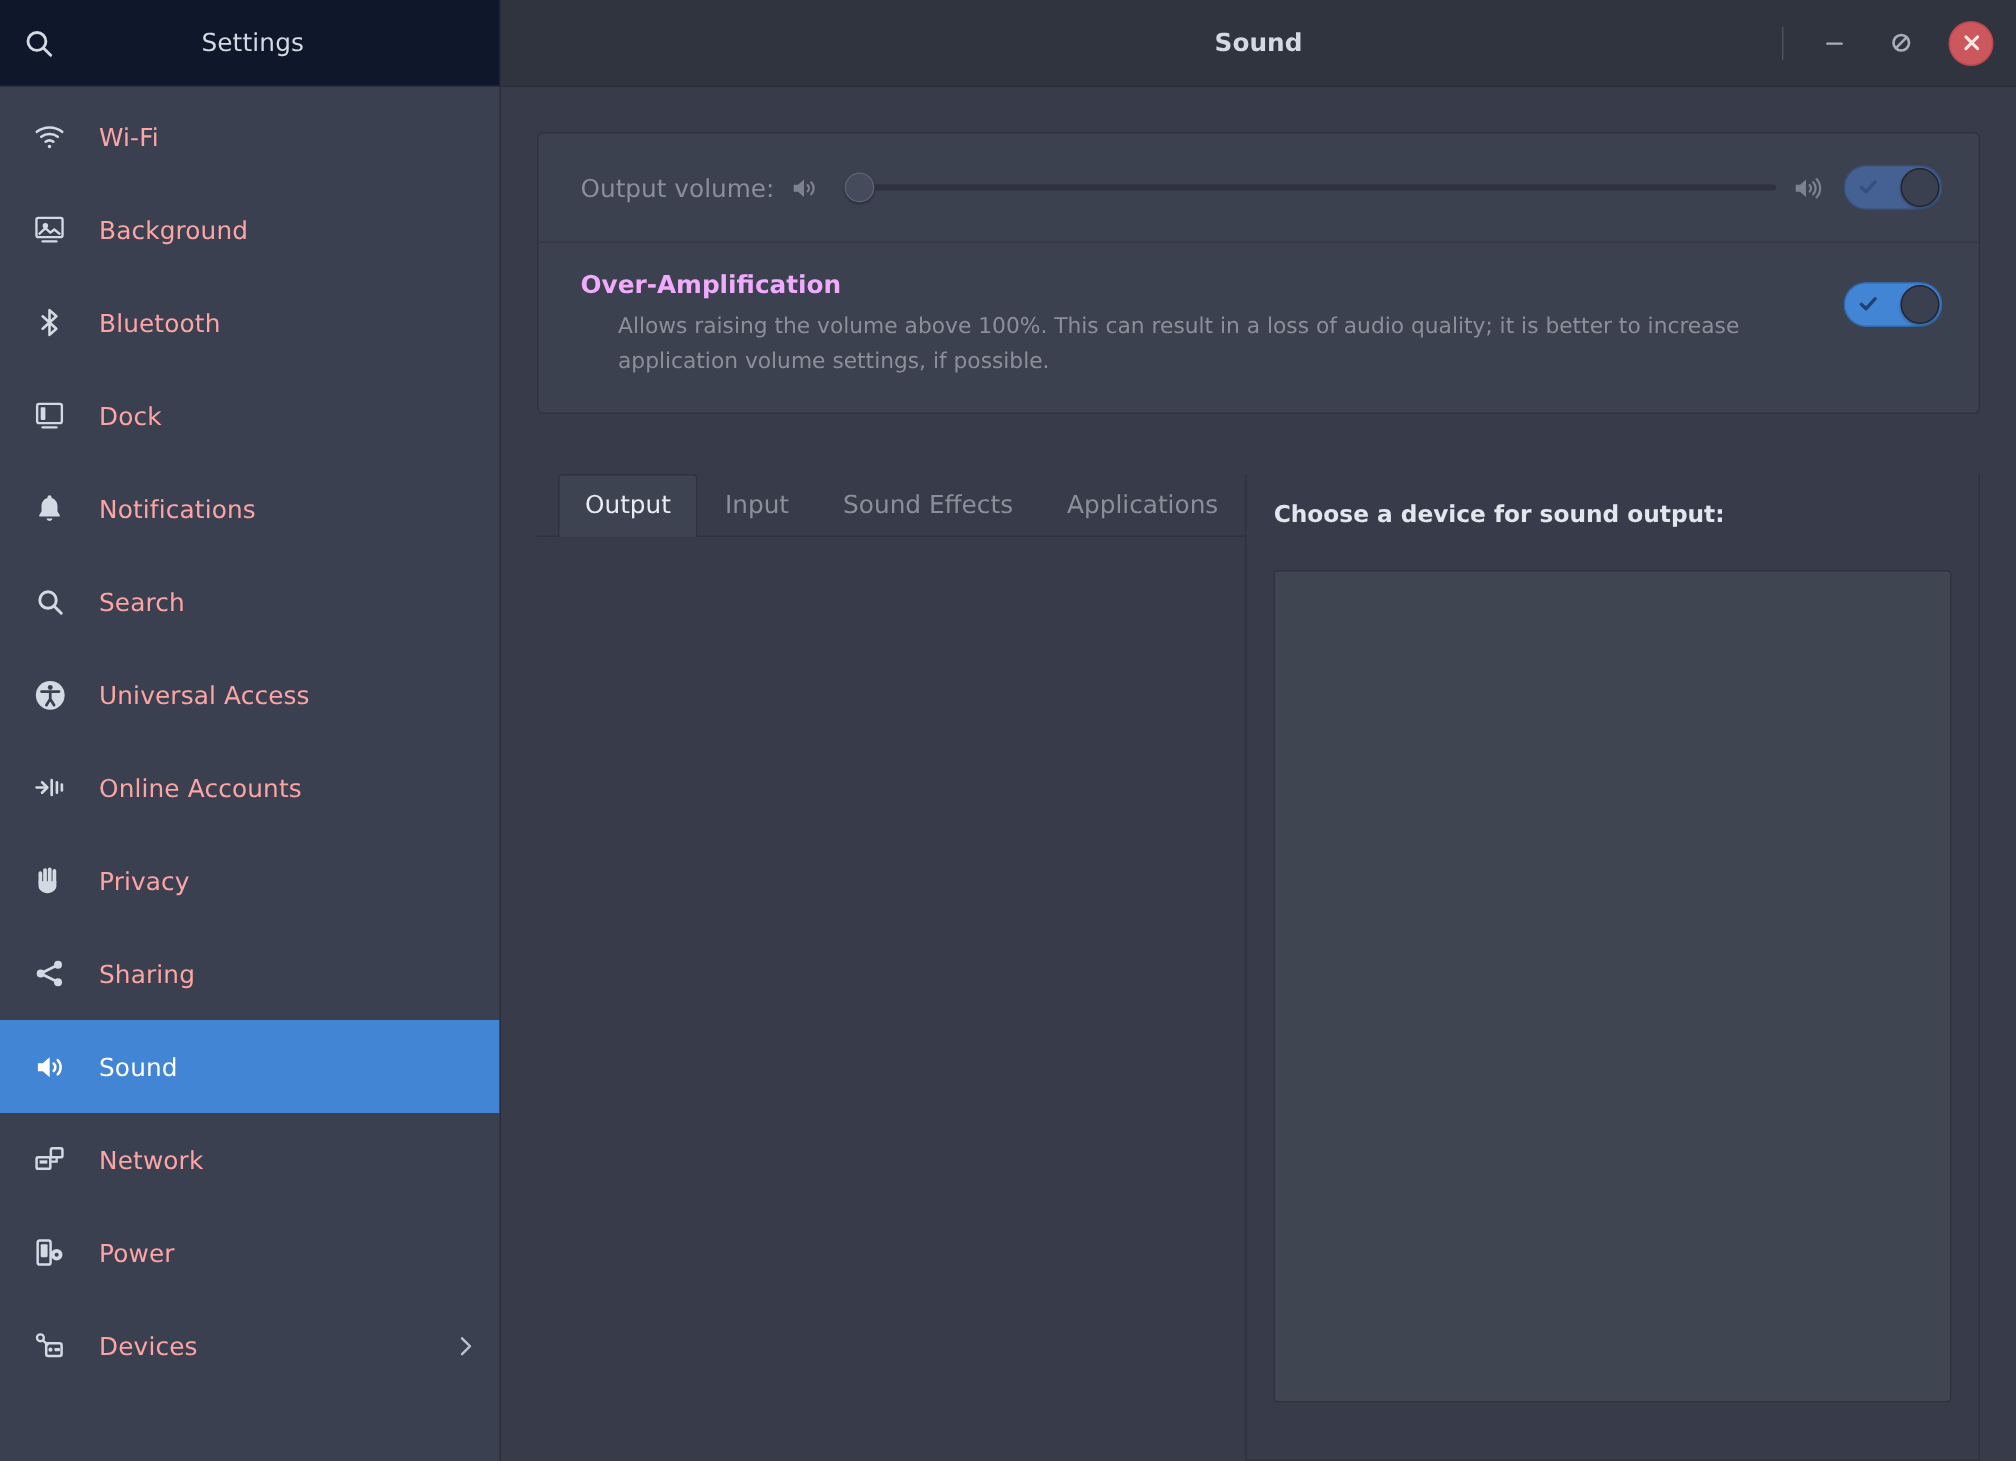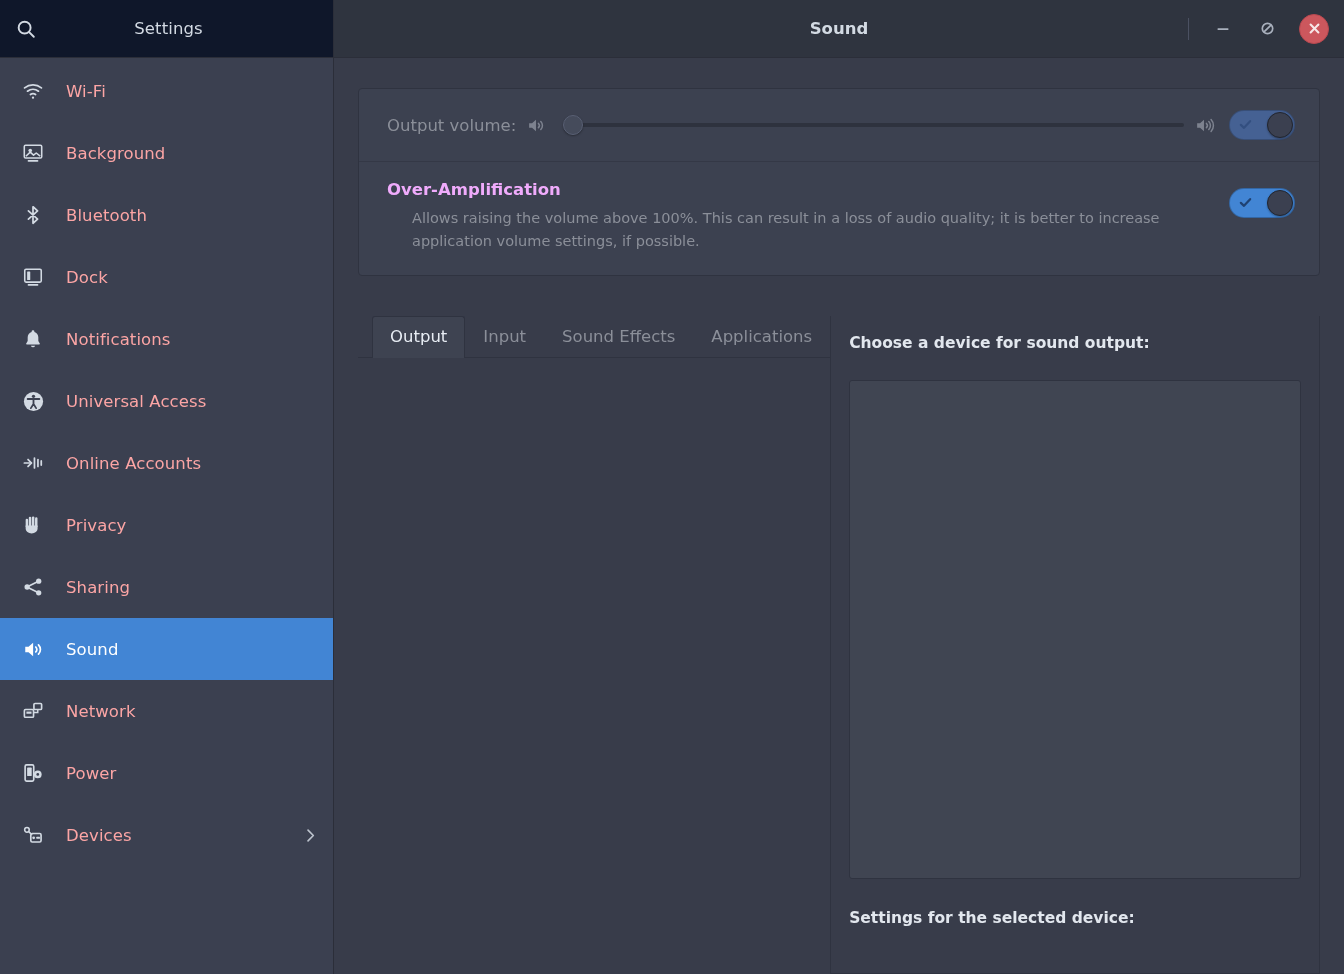--- a/index.html
+++ b/index.html
@@ -469,20 +469,29 @@
       <div class="side-item">
         <span class="side-icon">
           <svg width="22" height="22" viewBox="0 0 24 24" fill="#d3dae3">
             <path d="M12 2.4a1.5 1.5 0 0 0-1.5 1.5v.5C7.9 5.1 6.2 7.4 6.2 10.2v4l-1.6 2.6a.7.7 0 0 0 .6 1.1h13.6a.7.7 0 0 0 .6-1.1l-1.6-2.6v-4c0-2.8-1.7-5.1-4.3-5.8v-.5A1.5 1.5 0 0 0 12 2.4z"></path>
             <path d="M9.7 19.3a2.4 2.4 0 0 0 4.6 0z"></path>
           </svg>
         </span>
         <span class="side-label">Notifications</span>
       </div>
 
+      <div class="side-item">
+        <span class="side-icon">
+          <svg width="21" height="21" viewBox="0 0 24 24" fill="none" stroke="#d3dae3" stroke-width="2.2" stroke-linecap="round">
+            <circle cx="10.3" cy="10.3" r="6.3"></circle>
+            <line x1="15.2" y1="15.2" x2="20.4" y2="20.4"></line>
+          </svg>
+        </span>
+        <span class="side-label">Search</span>
+      </div>
 
 
       <div class="side-item">
         <span class="side-icon">
           <svg width="23" height="23" viewBox="0 0 24 24">
             <circle cx="12" cy="12" r="10" fill="#d3dae3"></circle>
             <circle cx="12" cy="6.6" r="1.7" fill="#3b4050"></circle>
             <path d="M5.9 9.4h12.2M12 9.4v5.1M12 14.5l-2.7 4.4M12 14.5l2.7 4.4" fill="none" stroke="#3b4050" stroke-width="1.9" stroke-linecap="round"></path>
           </svg>
         </span>
@@ -652,21 +661,20 @@
             <span>Sound Effects</span>
           </div>
           <div class="tab">
             <span>Applications</span>
           </div>
         </div>
 
         <div class="tabpanel">
           <div class="panel-heading">Choose a device for sound output:</div>
           <div class="device-list"></div>
-          <div class="panel-heading-bottom">Settings for the selected device:</div>
           <div class="selected-device-area"></div>
         </div>
 
       </div>
 
     </div>
   </div>
 </div>
 
 </body></html>

